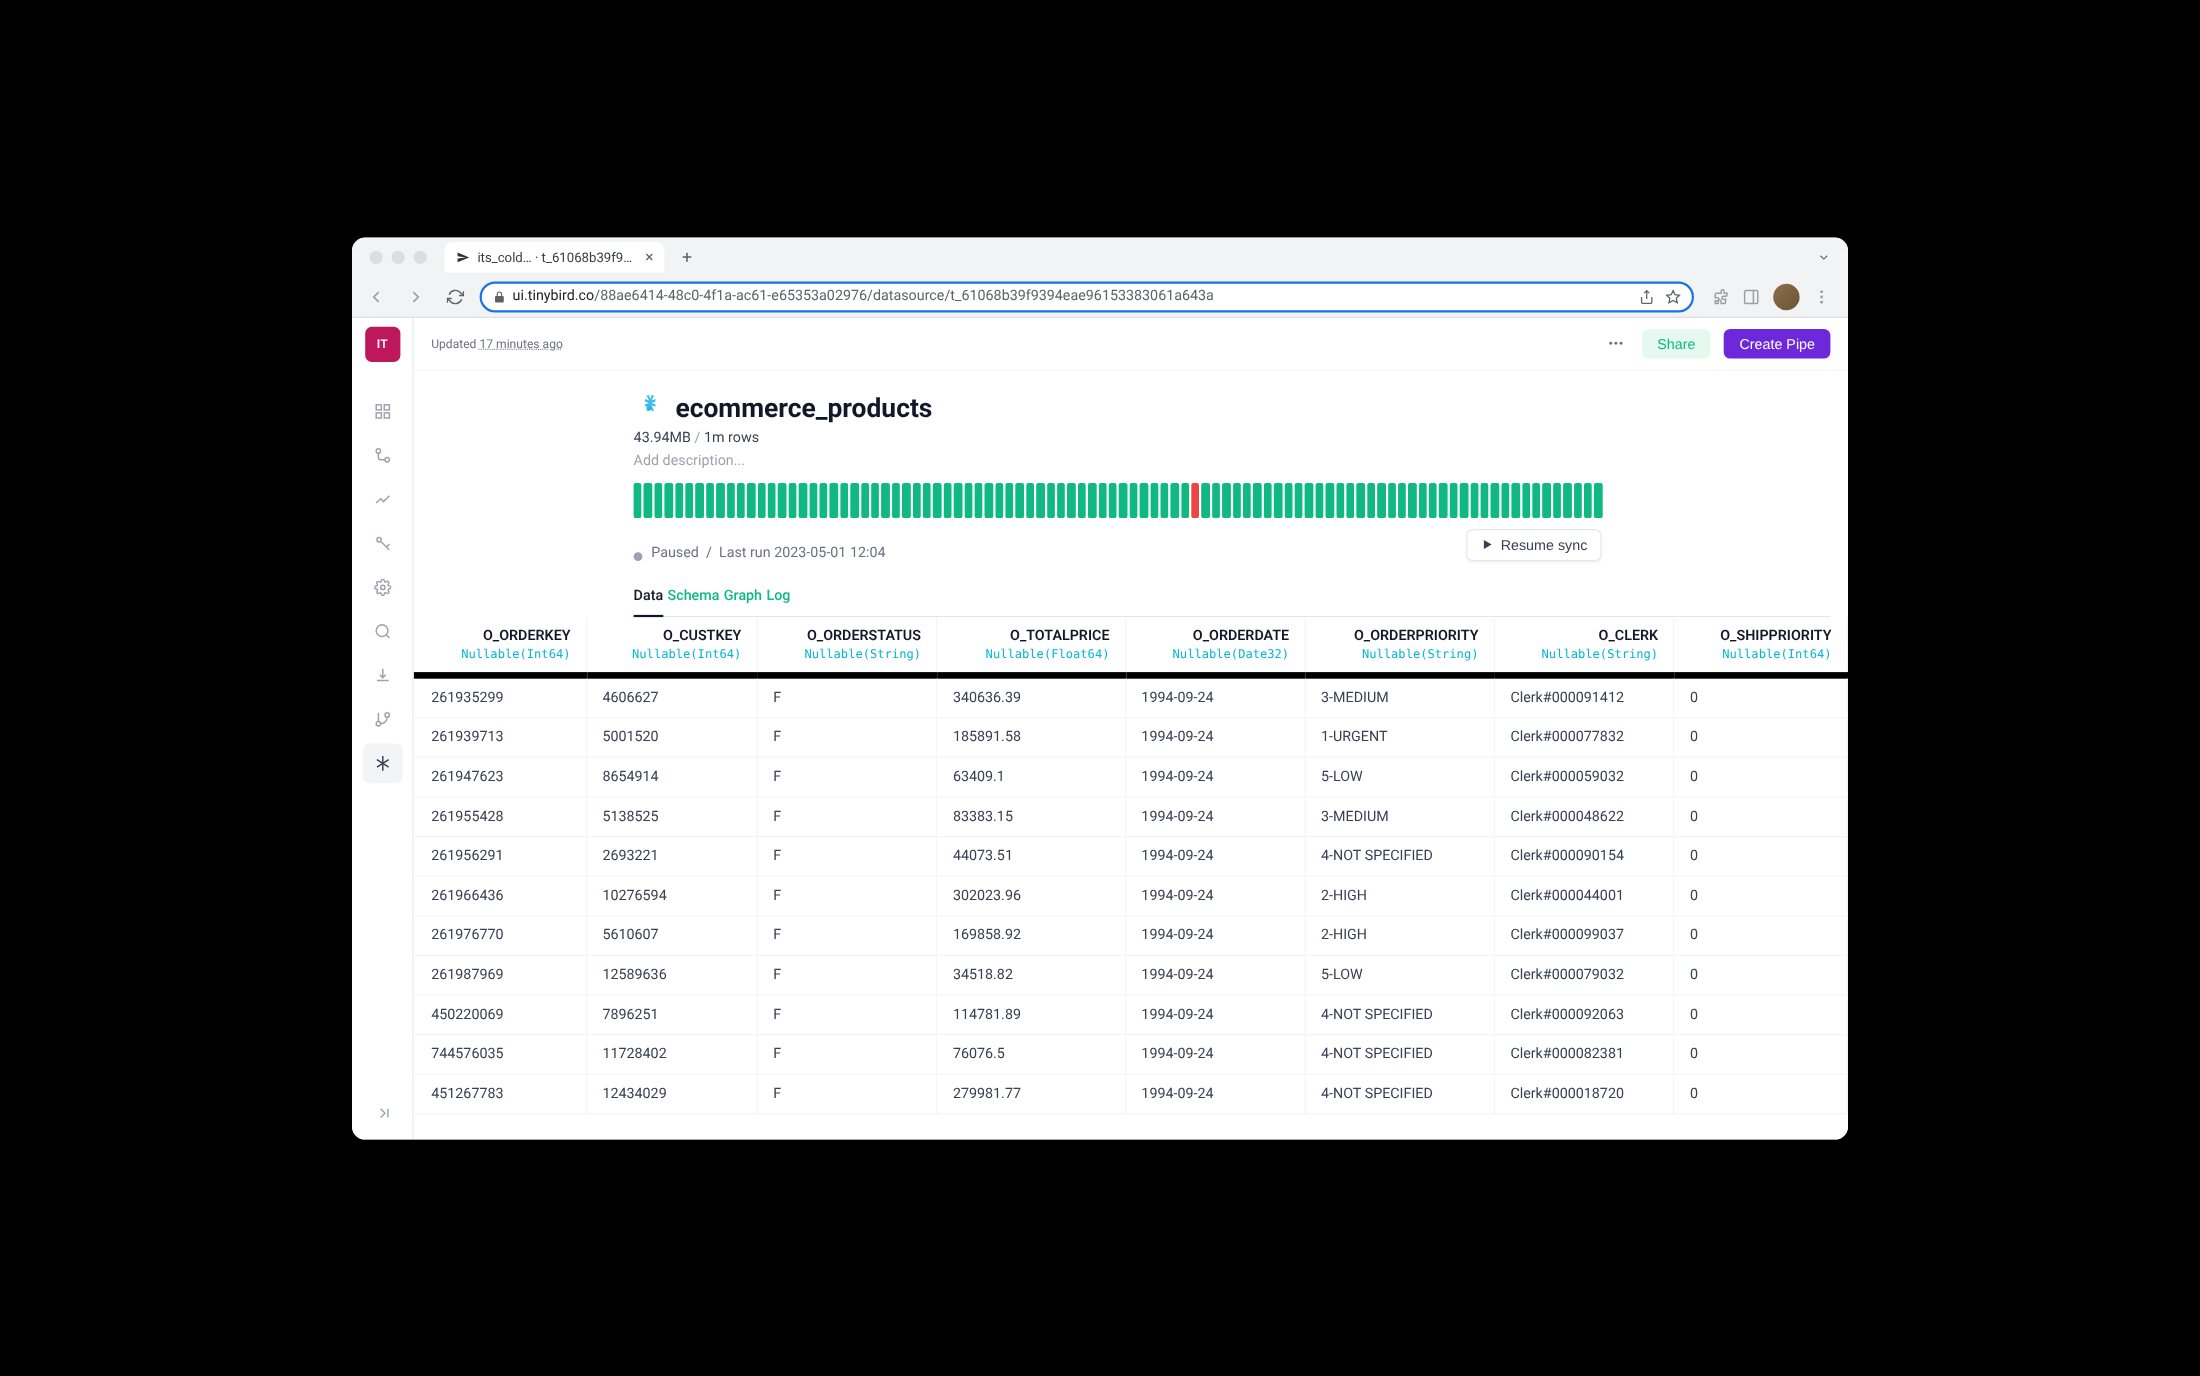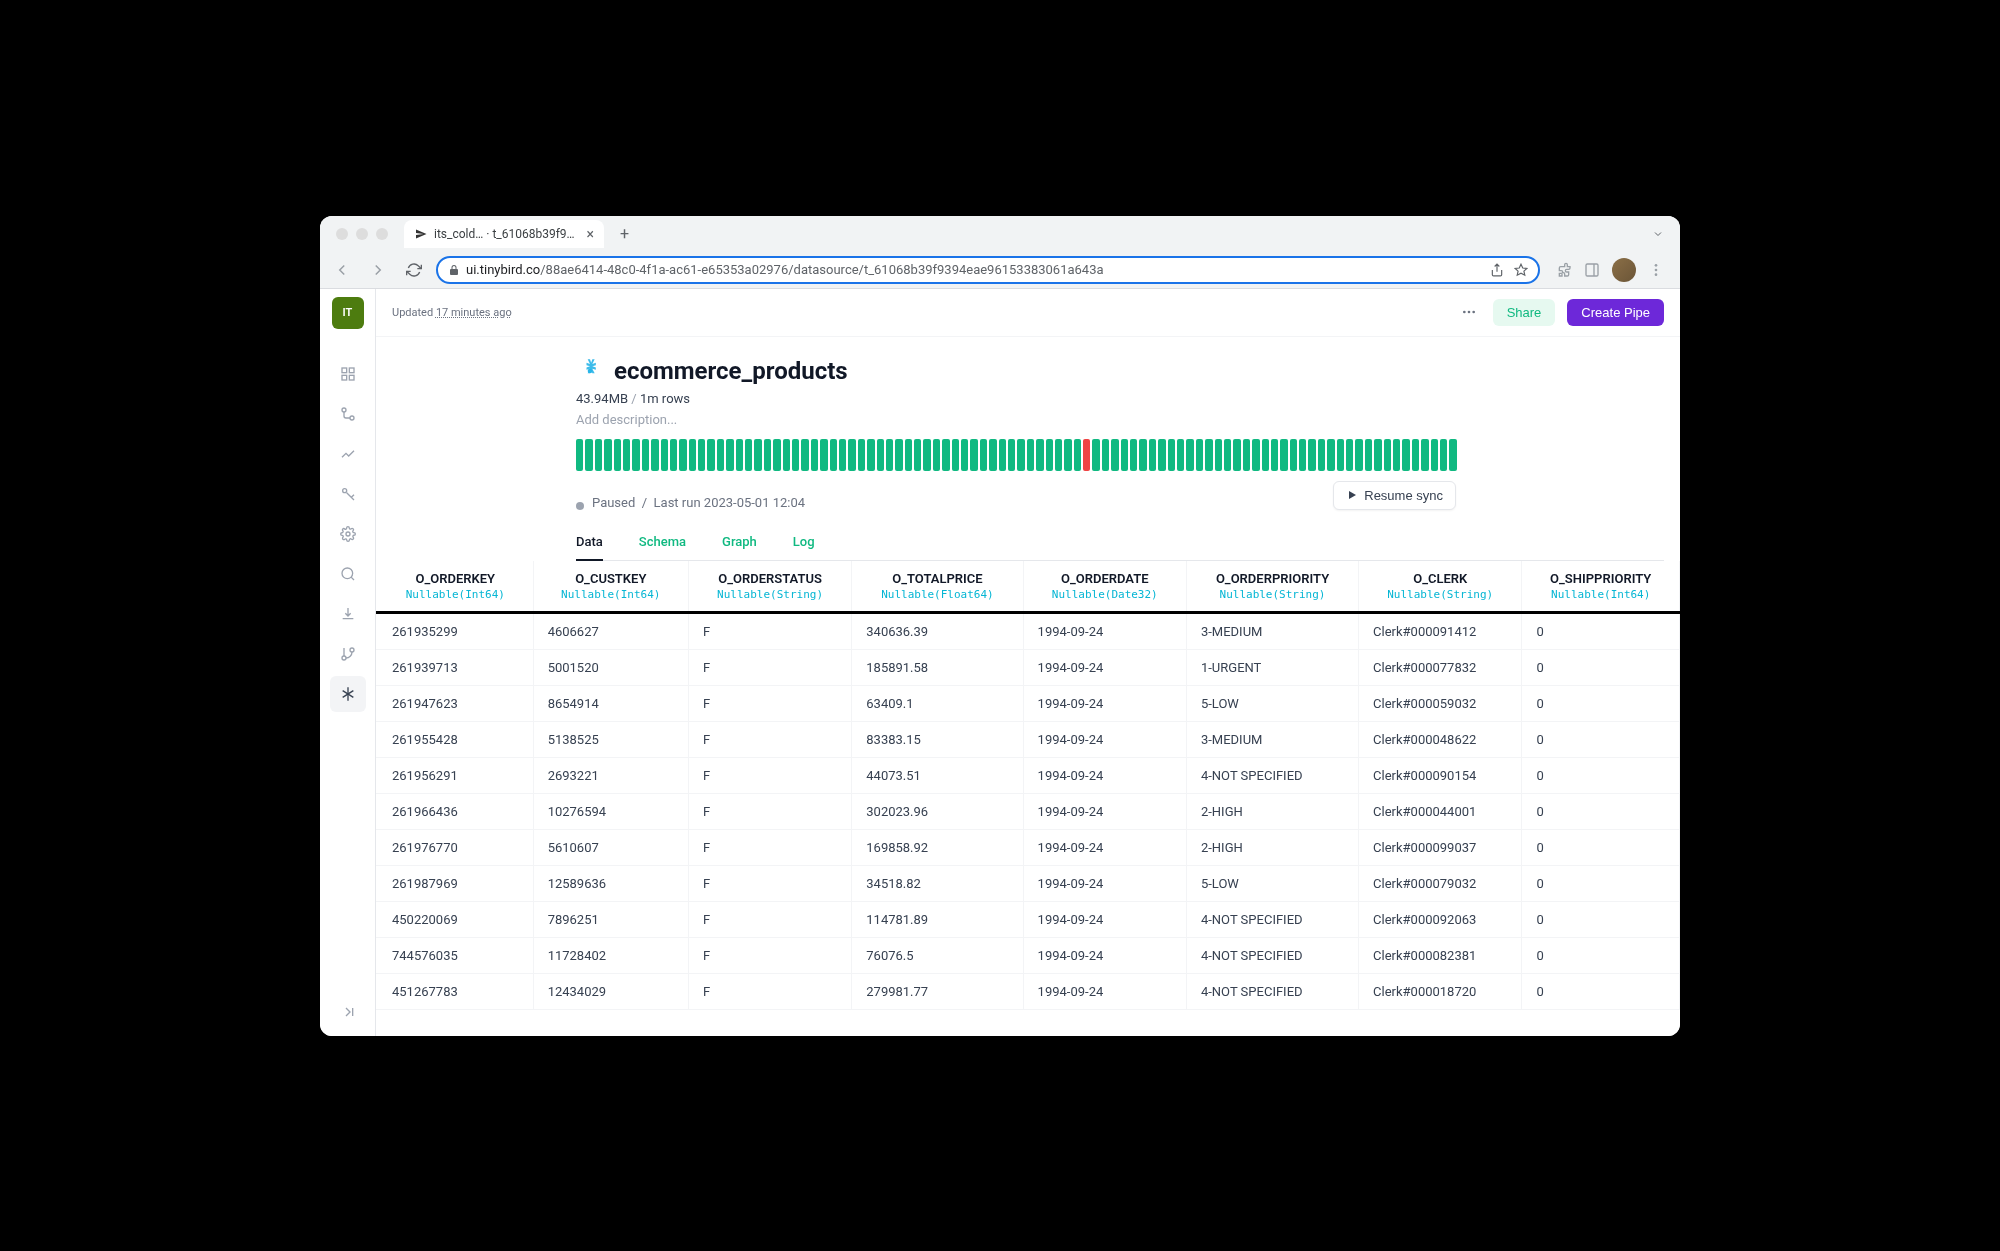--- a/index.html
+++ b/index.html
@@ -21,21 +21,21 @@
 .url-bar { flex: 1; height: 28px; background: #fff; border: 2px solid #1a73e8; border-radius: 14px; display: flex; align-items: center; padding: 0 10px; font-size: 13px; gap: 6px; }
 .lock-icon { color: #5f6368; }
 .url-text { flex: 1; white-space: nowrap; overflow: hidden; }
 .url-domain { color: #202124; }
 .url-path { color: #5f6368; }
 .url-actions { display: flex; gap: 10px; color: #5f6368; align-items: center; }
 .ext-icons { display: flex; gap: 12px; align-items: center; padding: 0 8px; color: #9aa0a6; }
 .avatar { width: 24px; height: 24px; border-radius: 50%; background: linear-gradient(135deg, #8b6f47, #6b5537); }
 .app-content { flex: 1; display: flex; overflow: hidden; background: #fff; }
 .sidebar { width: 56px; border-right: 1px solid #e5e7eb; display: flex; flex-direction: column; align-items: center; padding-top: 8px; gap: 4px; }
-.sidebar-logo { width: 32px; height: 32px; background: #4d7c0f; border-radius: 6px; display: flex; align-items: center; justify-content: center; color: #fff; font-size: 11px; font-weight: 600; margin-bottom: 23px; }
+.sidebar-logo { width: 32px; height: 32px; background: #be185d; border-radius: 6px; display: flex; align-items: center; justify-content: center; color: #fff; font-size: 11px; font-weight: 600; margin-bottom: 23px; }
 .sidebar-icon { width: 36px; height: 36px; display: flex; align-items: center; justify-content: center; color: #9ca3af; cursor: pointer; border-radius: 6px; }
 .sidebar-icon.active { background: #f3f4f6; color: #374151; }
 .sidebar-spacer { flex: 1; }
 .sidebar-bottom { padding-bottom: 12px; }
 .main { flex: 1; display: flex; flex-direction: column; overflow: hidden; }
 .top-bar { height: 48px; display: flex; align-items: center; padding: 0 16px; border-bottom: 1px solid #f3f4f6; gap: 12px; }
 .updated-text { font-size: 11px; color: #6b7280; }
 .updated-time { text-decoration: underline dotted; }
 .top-bar-spacer { flex: 1; }
 .more-btn { color: #6b7280; cursor: pointer; padding: 4px; }
@@ -50,25 +50,25 @@
 .ds-meta-sep { color: #9ca3af; }
 .ds-desc { font-size: 13px; color: #9ca3af; margin-top: 6px; cursor: text; }
 .sync-bars { display: flex; gap: 2px; margin-top: 12px; height: 32px; max-width: 880px; }
 .sync-bar { flex: 1; background: #10b981; border-radius: 2px; }
 .sync-bar.error { background: #ef4444; }
 .status-row { display: flex; align-items: flex-end; margin-top: 10px; font-size: 13px; color: #6b7280; max-width: 880px; }
 .status-dot { width: 8px; height: 8px; border-radius: 50%; background: #9ca3af; margin-right: 8px; }
 .status-text { }
 .status-spacer { flex: 1; }
 .resume-btn { background: #fff; border: 1px solid #e5e7eb; border-radius: 6px; padding: 6px 12px; font-size: 13px; color: #374151; cursor: pointer; display: flex; align-items: center; gap: 6px; box-shadow: 0 1px 2px rgba(0,0,0,.05); }
-.tabs-row { display: flex; gap: 36px; margin-top: 24px; font-size: 13px; border-bottom: 1px solid #e5e7eb; }
+.tabs-row { display: flex; gap: 4px; margin-top: 24px; font-size: 13px; border-bottom: 1px solid #e5e7eb; }
 .tab-item { padding-bottom: 10px; color: #10b981; cursor: pointer; font-weight: 500; }
 .tab-item.active { color: #111827; border-bottom: 2px solid #111827; margin-bottom: -1px; }
 .data-table { width: 100%; border-collapse: collapse; font-size: 13px; }
-.data-table th { text-align: center; padding: 10px 14px; border-bottom: 3px solid #000000; border-right: 1px solid #f3f4f6; font-weight: 600; color: #111827; background: #fff; }
+.data-table th { text-align: right; padding: 10px 14px; border-bottom: 6px solid #000000; border-right: 1px solid #f3f4f6; font-weight: 600; color: #111827; background: #fff; }
 .data-table th .col-type { display: block; font-size: 11px; color: #06b6d4; font-weight: 400; font-family: ui-monospace, monospace; margin-top: 2px; }
 .data-table td { padding: 10px 14px; border-bottom: 1px solid #f3f4f6; border-right: 1px solid #f3f4f6; color: #374151; white-space: nowrap; }
 .data-table th:first-child, .data-table td:first-child { padding-left: 16px; }
 svg { display: block; }
 </style>
 </head>
 <body>
 
 <div class="browser-window">
   <div class="browser-chrome">

